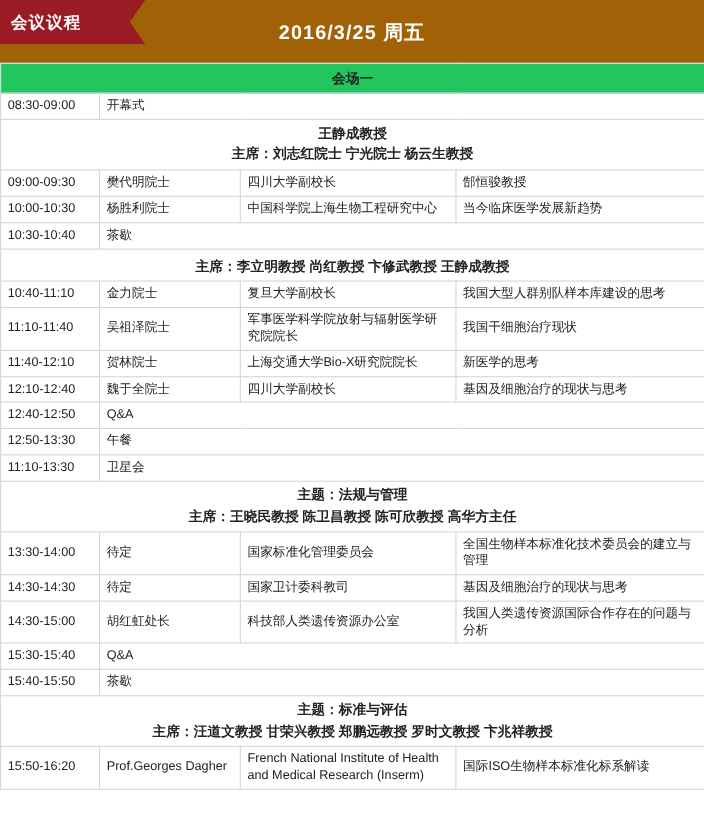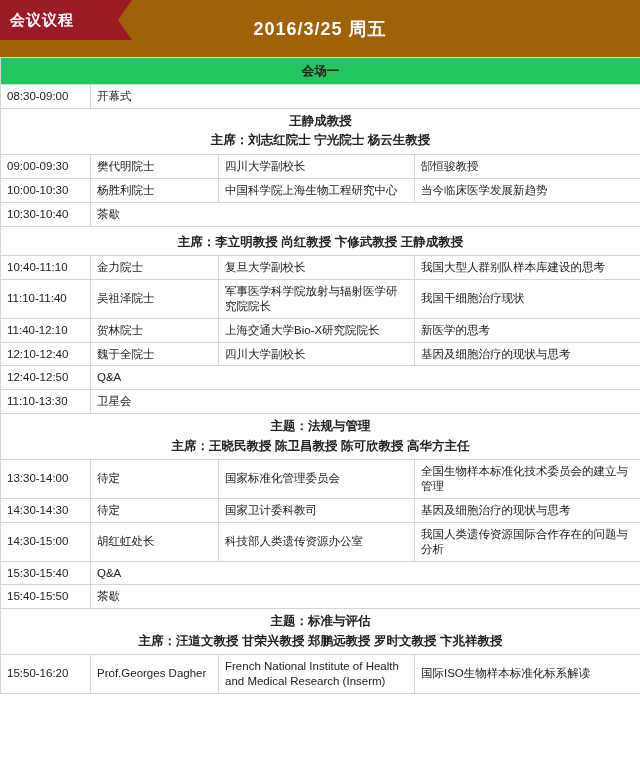--- a/index.html
+++ b/index.html
@@ -171,20 +171,24 @@
           <td class="time wrap2">12:10-12:40</td>
           <td class="name wrap2">魏于全院士</td>
           <td class="affil wrap2">四川大学副校长</td>
           <td class="topic wrap2">基因及细胞治疗的现状与思考</td>
         </tr>
         <tr class="row-simple">
           <td class="time">12:40-12:50</td>
           <td class="simple-text" colspan="3">Q&amp;A</td>
         </tr>
         <tr class="row-simple">
+          <td class="time">12:50-13:30</td>
+          <td class="simple-text" colspan="3">午餐</td>
+        </tr>
+        <tr class="row-simple">
           <td class="time">11:10-13:30</td>
           <td class="simple-text" colspan="3">卫星会</td>
         </tr>
         <tr class="row-section">
           <td colspan="4">
             <span class="sec-title">主题：法规与管理</span>
             <span class="sec-chairs">主席：王晓民教授  陈卫昌教授  陈可欣教授  高华方主任</span>
           </td>
         </tr>
         <tr class="row-talk">

